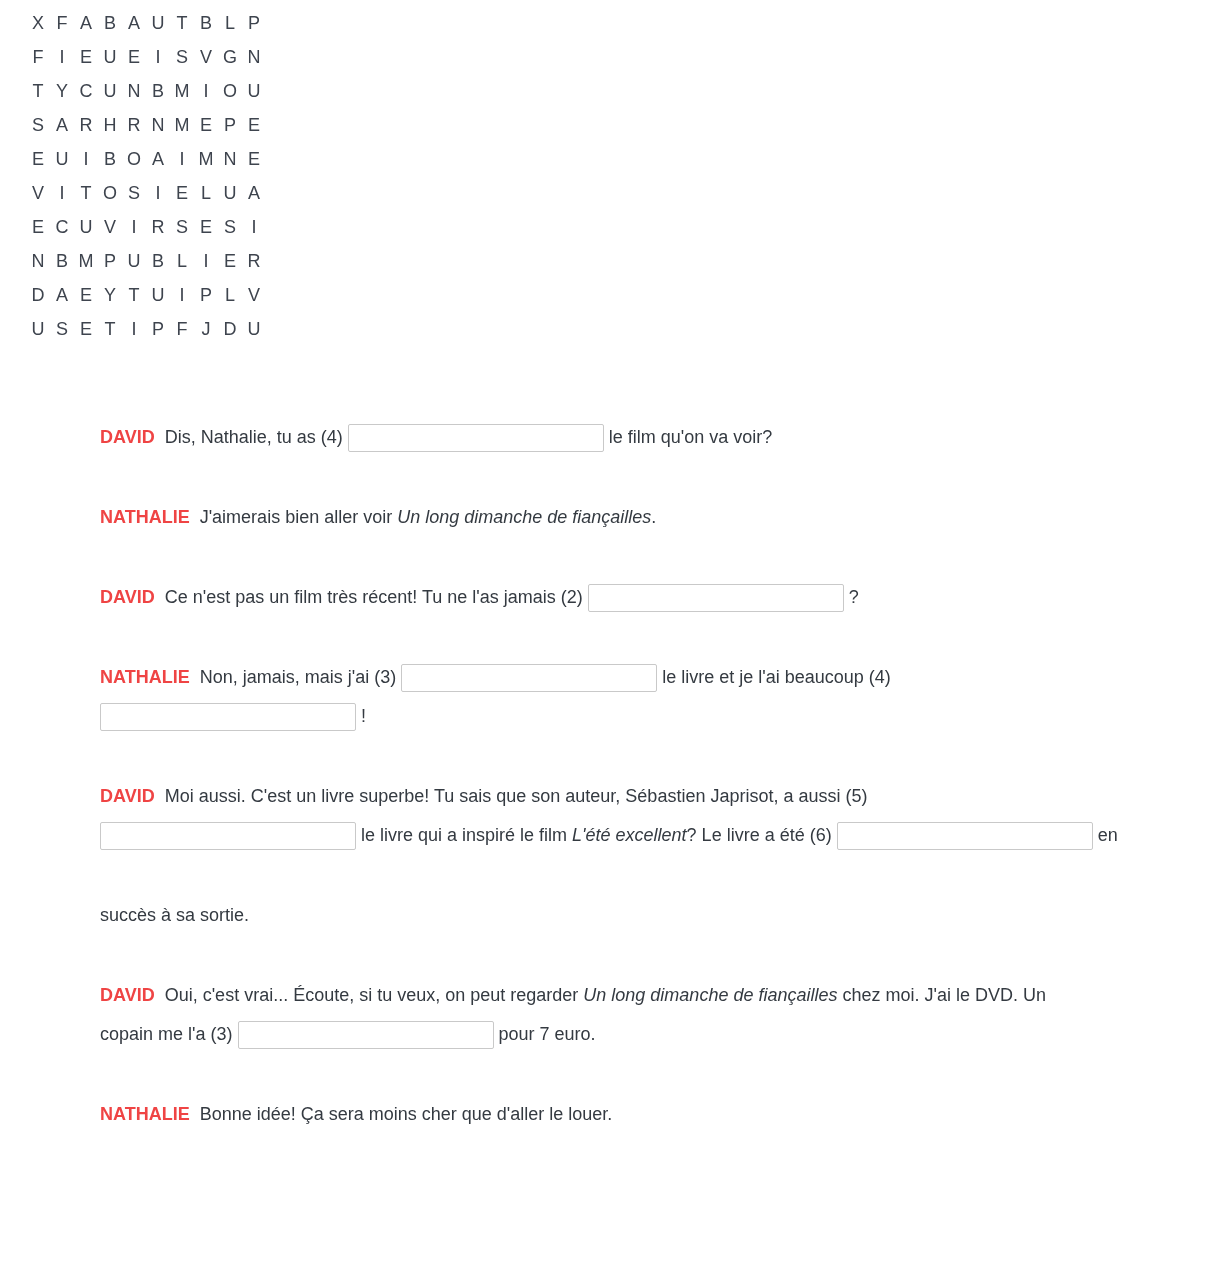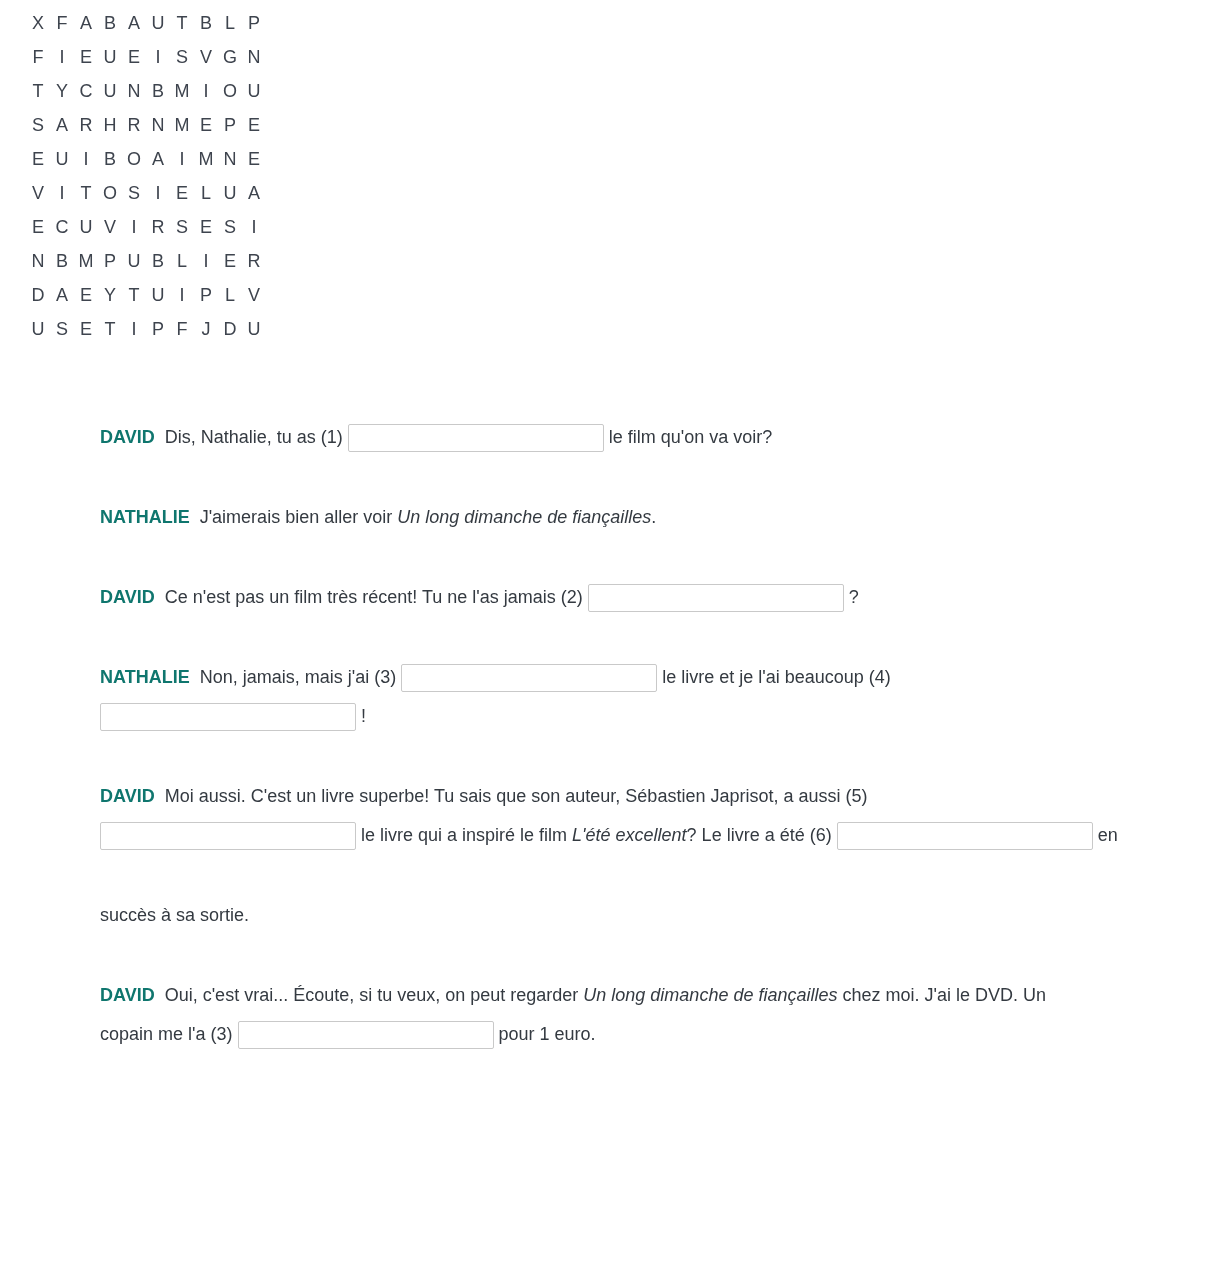--- a/index.html
+++ b/index.html
@@ -36,21 +36,21 @@
   }
   .para { margin: 0 0 41px 0; }
   .para:last-child { margin-bottom: 0; }
   .line {
     height: 39px;
     line-height: 39px;
     white-space: pre;
   }
   .speaker {
     font-weight: 700;
-    color: #0f766e;
+    color: #ef4444;
     margin-right: 10px;
   }
   .blank {
     display: inline-block;
     box-sizing: border-box;
     width: 256px;
     height: 28px;
     border: 1px solid #c9c9c9;
     border-radius: 2px;
     background: #ffffff;
@@ -167,21 +167,21 @@
       <span class="cell">P</span>
       <span class="cell">F</span>
       <span class="cell">J</span>
       <span class="cell">D</span>
       <span class="cell">U</span>
     </div>
 
   <div class="dialogue">
 
     <div class="para">
-      <div class="line"><b class="speaker">DAVID</b><span>Dis, Nathalie, tu as (1) </span><input type="text" class="blank" value="" style=""><span> le film qu'on va voir?</span></div>
+      <div class="line"><b class="speaker">DAVID</b><span>Dis, Nathalie, tu as (4) </span><input type="text" class="blank" value="" style=""><span> le film qu'on va voir?</span></div>
     </div>
 
     <div class="para">
       <div class="line"><b class="speaker">NATHALIE</b><span>J'aimerais bien aller voir </span><i>Un long dimanche de fiançailles</i><span>.</span></div>
     </div>
 
     <div class="para">
       <div class="line"><b class="speaker">DAVID</b><span>Ce n'est pas un film très récent! Tu ne l'as jamais (2) </span><input type="text" class="blank" value="" style=""><span> ?</span></div>
     </div>
 
@@ -194,18 +194,21 @@
       <div class="line"><b class="speaker">DAVID</b><span>Moi aussi. C'est un livre superbe! Tu sais que son auteur, Sébastien Japrisot, a aussi (5)</span></div>
       <div class="line"><input type="text" class="blank" value="" style=""><span> le livre qui a inspiré le film </span><i>L'été excellent</i><span>? Le livre a été (6) </span><input type="text" class="blank" value="" style=""><span> en</span></div>
     </div>
 
     <div class="para">
       <div class="line"><span>succès à sa sortie.</span></div>
     </div>
 
     <div class="para">
       <div class="line"><b class="speaker">DAVID</b><span>Oui, c'est vrai... Écoute, si tu veux, on peut regarder </span><i>Un long dimanche de fiançailles</i><span> chez moi. J'ai le DVD. Un</span></div>
-      <div class="line"><span>copain me l'a (3) </span><input type="text" class="blank" value="" style=""><span> pour 1 euro.</span></div>
-    </div>
-
+      <div class="line"><span>copain me l'a (3) </span><input type="text" class="blank" value="" style=""><span> pour 7 euro.</span></div>
+    </div>
+
+    <div class="para">
+      <div class="line"><b class="speaker">NATHALIE</b><span>Bonne idée! Ça sera moins cher que d'aller le louer.</span></div>
+    </div>
 
   </div>
 </div>
 
 </body></html>

